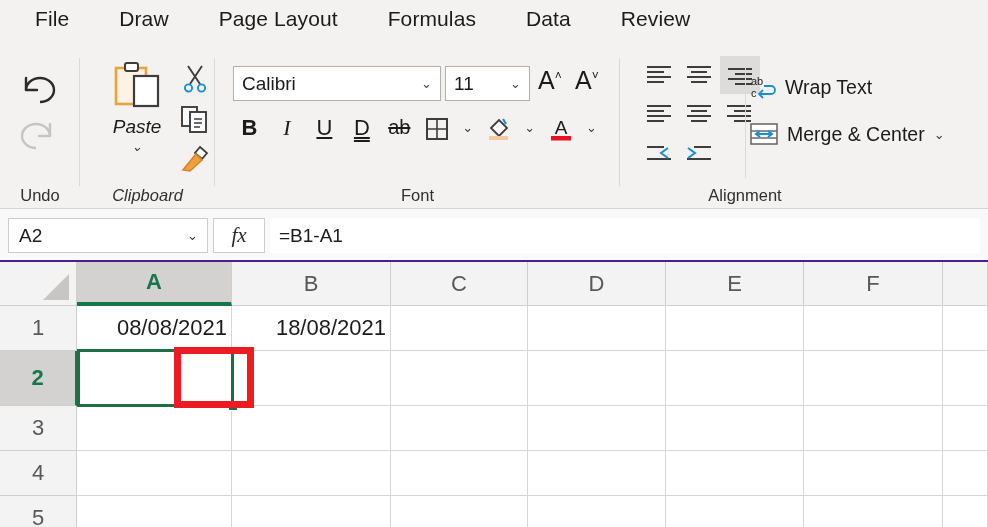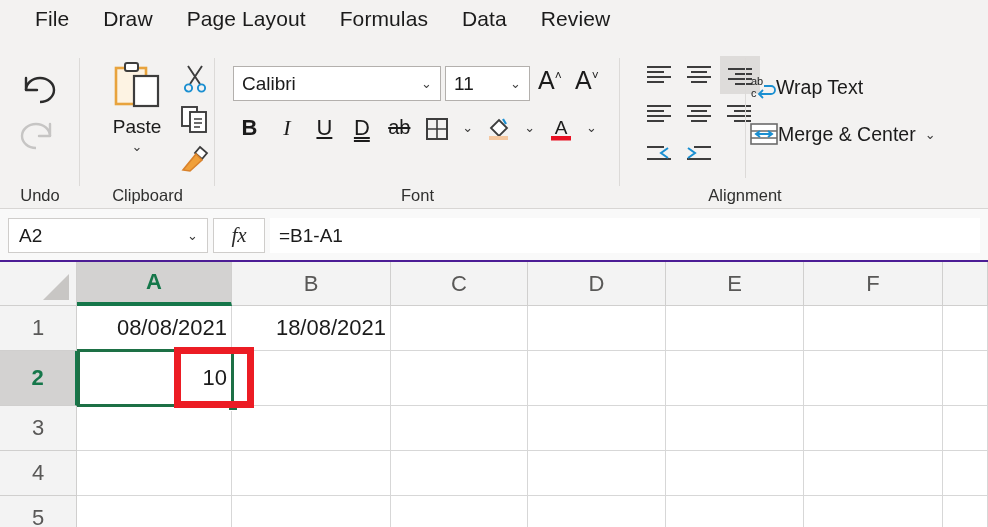--- a/index.html
+++ b/index.html
@@ -17,20 +17,21 @@
     background: #f3f2f1;
   }
 
   
   .tabstrip {
     position: absolute; left: 0; top: 0;
     width: 988px; height: 52px;
     background: #f3f2f1;
     display: flex; align-items: flex-start;
     padding-left: 18px;
+    gap: 16px;
   }
   .tab {
     position: relative;
     height: 48px;
     padding: 7px 17px 0 17px;
     font-size: 21px;
     color: #1b1b1b;
     letter-spacing: .1px;
     white-space: nowrap;
     cursor: pointer;
@@ -66,21 +67,21 @@
     background: #dcdad8;
   }
 
   
   #grp-undo { left: 0; width: 80px; }
   .undo-arrow, .redo-arrow { position: absolute; left: 16px; }
   .undo-arrow { top: 18px; }
   .redo-arrow { top: 64px; }
 
   
-  #grp-clip { left: 80px; width: 135px; }
+  #grp-clip { left: 80px; width: 135px; font-style: italic; }
   .paste-btn {
     position: absolute; left: 17px; top: 10px;
     width: 80px; text-align: center; cursor: pointer;
   }
   .paste-label { font-size: 19px; color: #1b1b1b; margin-top: 2px; }
   .paste-chev { font-size: 13px; color: #3a3a3a; line-height: 12px; margin-top: 3px;}
   .clip-ico { position: absolute; left: 100px; cursor: pointer; }
   #ico-cut { top: 12px; }
   #ico-copy { top: 52px; }
   #ico-painter { top: 92px; }
@@ -120,21 +121,21 @@
   
   #grp-align { left: 620px; width: 368px; }
   .al-btn { position: absolute; cursor: pointer; }
   .al-btn.sel { background: #dedcda; }
   .wrap-btn, .merge-btn {
     position: absolute; left: 130px;
     display: flex; align-items: center; cursor: pointer;
   }
   .wrap-btn { top: 22px; }
   .merge-btn { top: 70px; }
-  .wm-label { font-size: 19.5px; color: #1b1b1b; }
+  .wm-label { font-size: 19.5px; color: #1b1b1b; margin-left: 9px; }
   .wm-chev { font-size: 13px; color: #3a3a3a; margin-left: 9px; }
 
   
   .fbar {
     position: absolute; left: 0; top: 209px;
     width: 988px; height: 53px;
     background: #f9f9f9;
     border-bottom: 2px solid #4c1d95;
   }
   .namebox {
@@ -459,21 +460,20 @@
     <div class="rowhead" style="top:234px;height:45px;">5</div>
 
     <div class="cell" style="left:77px;top:44px;width:155px;height:45px;">08/08/2021</div>
     <div class="cell" style="left:232px;top:44px;width:159px;height:45px;">18/08/2021</div>
     <div class="cell" style="left:391px;top:44px;width:137px;height:45px;"></div>
     <div class="cell" style="left:528px;top:44px;width:138px;height:45px;"></div>
     <div class="cell" style="left:666px;top:44px;width:138px;height:45px;"></div>
     <div class="cell" style="left:804px;top:44px;width:139px;height:45px;"></div>
     <div class="cell" style="left:943px;top:44px;width:45px;height:45px;"></div>
 
-    <div class="cell" style="left:77px;top:89px;width:155px;height:55px;">10</div>
     <div class="cell" style="left:232px;top:89px;width:159px;height:55px;"></div>
     <div class="cell" style="left:391px;top:89px;width:137px;height:55px;"></div>
     <div class="cell" style="left:528px;top:89px;width:138px;height:55px;"></div>
     <div class="cell" style="left:666px;top:89px;width:138px;height:55px;"></div>
     <div class="cell" style="left:804px;top:89px;width:139px;height:55px;"></div>
     <div class="cell" style="left:943px;top:89px;width:45px;height:55px;"></div>
 
     <div class="cell" style="left:77px;top:144px;width:155px;height:45px;"></div>
     <div class="cell" style="left:232px;top:144px;width:159px;height:45px;"></div>
     <div class="cell" style="left:391px;top:144px;width:137px;height:45px;"></div>

